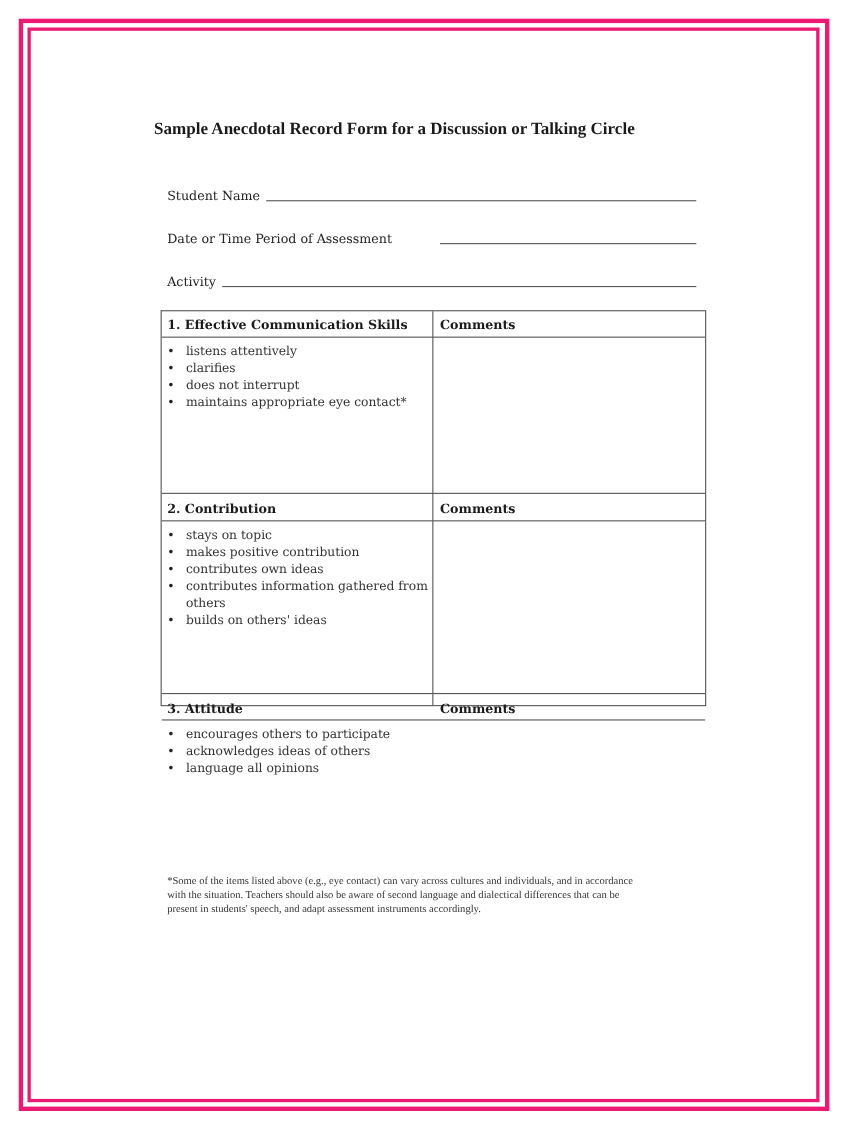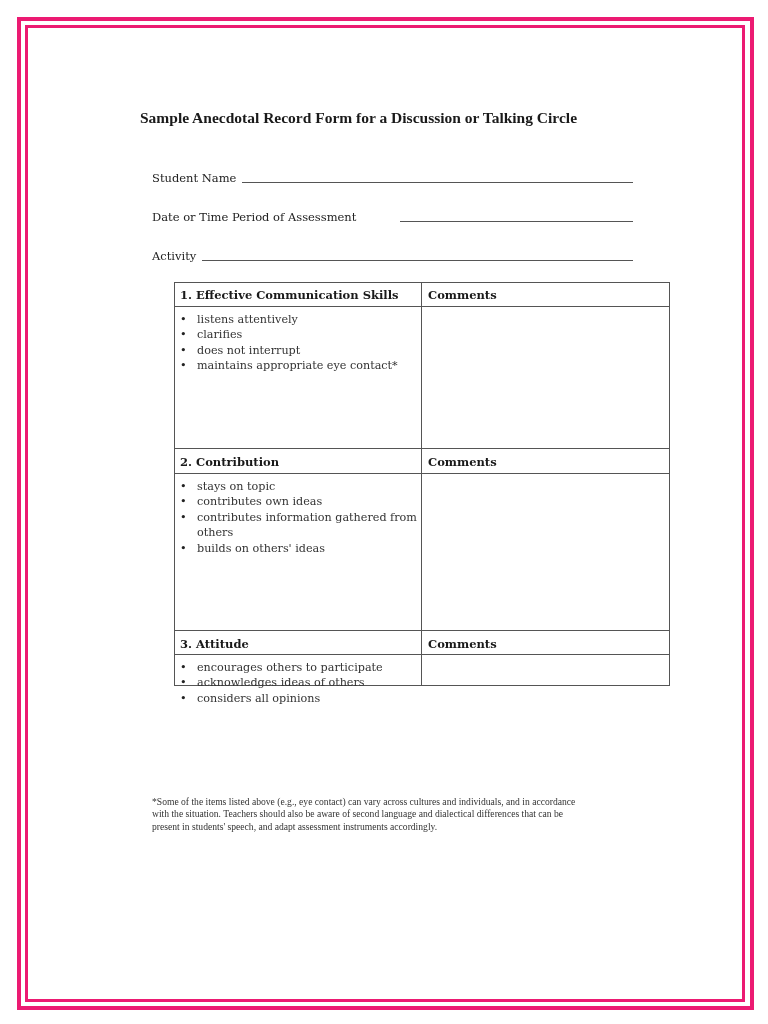--- a/index.html
+++ b/index.html
@@ -19,22 +19,22 @@
     position: absolute; left: 140px; top: 108px; width: 464px; text-align: left;
     font-family: "Liberation Serif", serif; font-weight: bold; font-size: 15.5px; line-height: 19px; color: #1a1a1a;
   }
   .field {
     position: absolute; left: 152px; width: 481px; display: flex; align-items: flex-end;
     font-size: 11.5px; color: #222; font-family: "DejaVu Serif", serif;
   }
   .field .lbl { white-space: nowrap; margin-right: 6px; }
   .field .line { flex: 1; border-bottom: 1px solid #555; height: 1px; margin-bottom: 2px; }
   .form-table {
-    position: absolute; left: 146px; top: 282px; width: 496px; height: 404px;
-    border: 1.5px solid #555; box-sizing: border-box; margin-left: 28px;
+    position: absolute; left: 146px; top: 282px; width: 496px; height: 360px;
+    border: 1.5px solid #555; box-sizing: border-box;
   }
   .vdiv { position: absolute; left: 246px; top: 0; bottom: 0; width: 0; border-left: 1.5px solid #555; }
   .section { position: absolute; left: 0; right: 0; }
   .section .hdr {
     position: absolute; left: 0; right: 0; top: 0; height: 24px;
     border-bottom: 1.5px solid #555; box-sizing: border-box;
   }
   .section.not-first .hdr { border-top: 1.5px solid #555; }
   .hdr-left, .hdr-right {
     position: absolute; top: 5px; font-family: "DejaVu Serif", serif; font-weight: bold; font-size: 11.5px; color: #1a1a1a;
@@ -91,34 +91,35 @@
     <div class="comments-area" style="top:24px; height:142px;"></div>
   </div>
 
   <div class="section not-first" style="top:165px; height:182px;">
     <div class="hdr" style="height:26px;">
       <span class="hdr-left" style="top:6px;">2.  Contribution</span>
       <span class="hdr-right" style="top:6px;">Comments</span>
     </div>
     <ul class="items" style="top:31px;">
       <li>stays on topic</li>
+      <li>makes positive contribution</li>
       <li>contributes own ideas</li>
       <li>contributes information gathered from others</li>
       <li>builds on others' ideas</li>
     </ul>
     <div class="comments-area" style="top:26px; height:156px;"></div>
   </div>
 
   <div class="section not-first" style="top:347px; height:151px;">
     <div class="hdr" style="height:25px;">
       <span class="hdr-left" style="top:6px;">3.  Attitude</span>
       <span class="hdr-right" style="top:6px;">Comments</span>
     </div>
     <ul class="items" style="top:30px;">
       <li>encourages others to participate</li>
       <li>acknowledges ideas of others</li>
-      <li>considers all opinions</li>
+      <li>language all opinions</li>
     </ul>
     <div class="comments-area" style="top:25px; height:126px;"></div>
   </div>
 </div>
 
 <div class="footnote">*Some of the items listed above (e.g., eye contact) can vary across cultures and individuals, and in accordance with the situation.  Teachers should also be aware of second language and dialectical differences that can be present in students' speech, and adapt assessment instruments accordingly.</div>
 
 </body></html>

